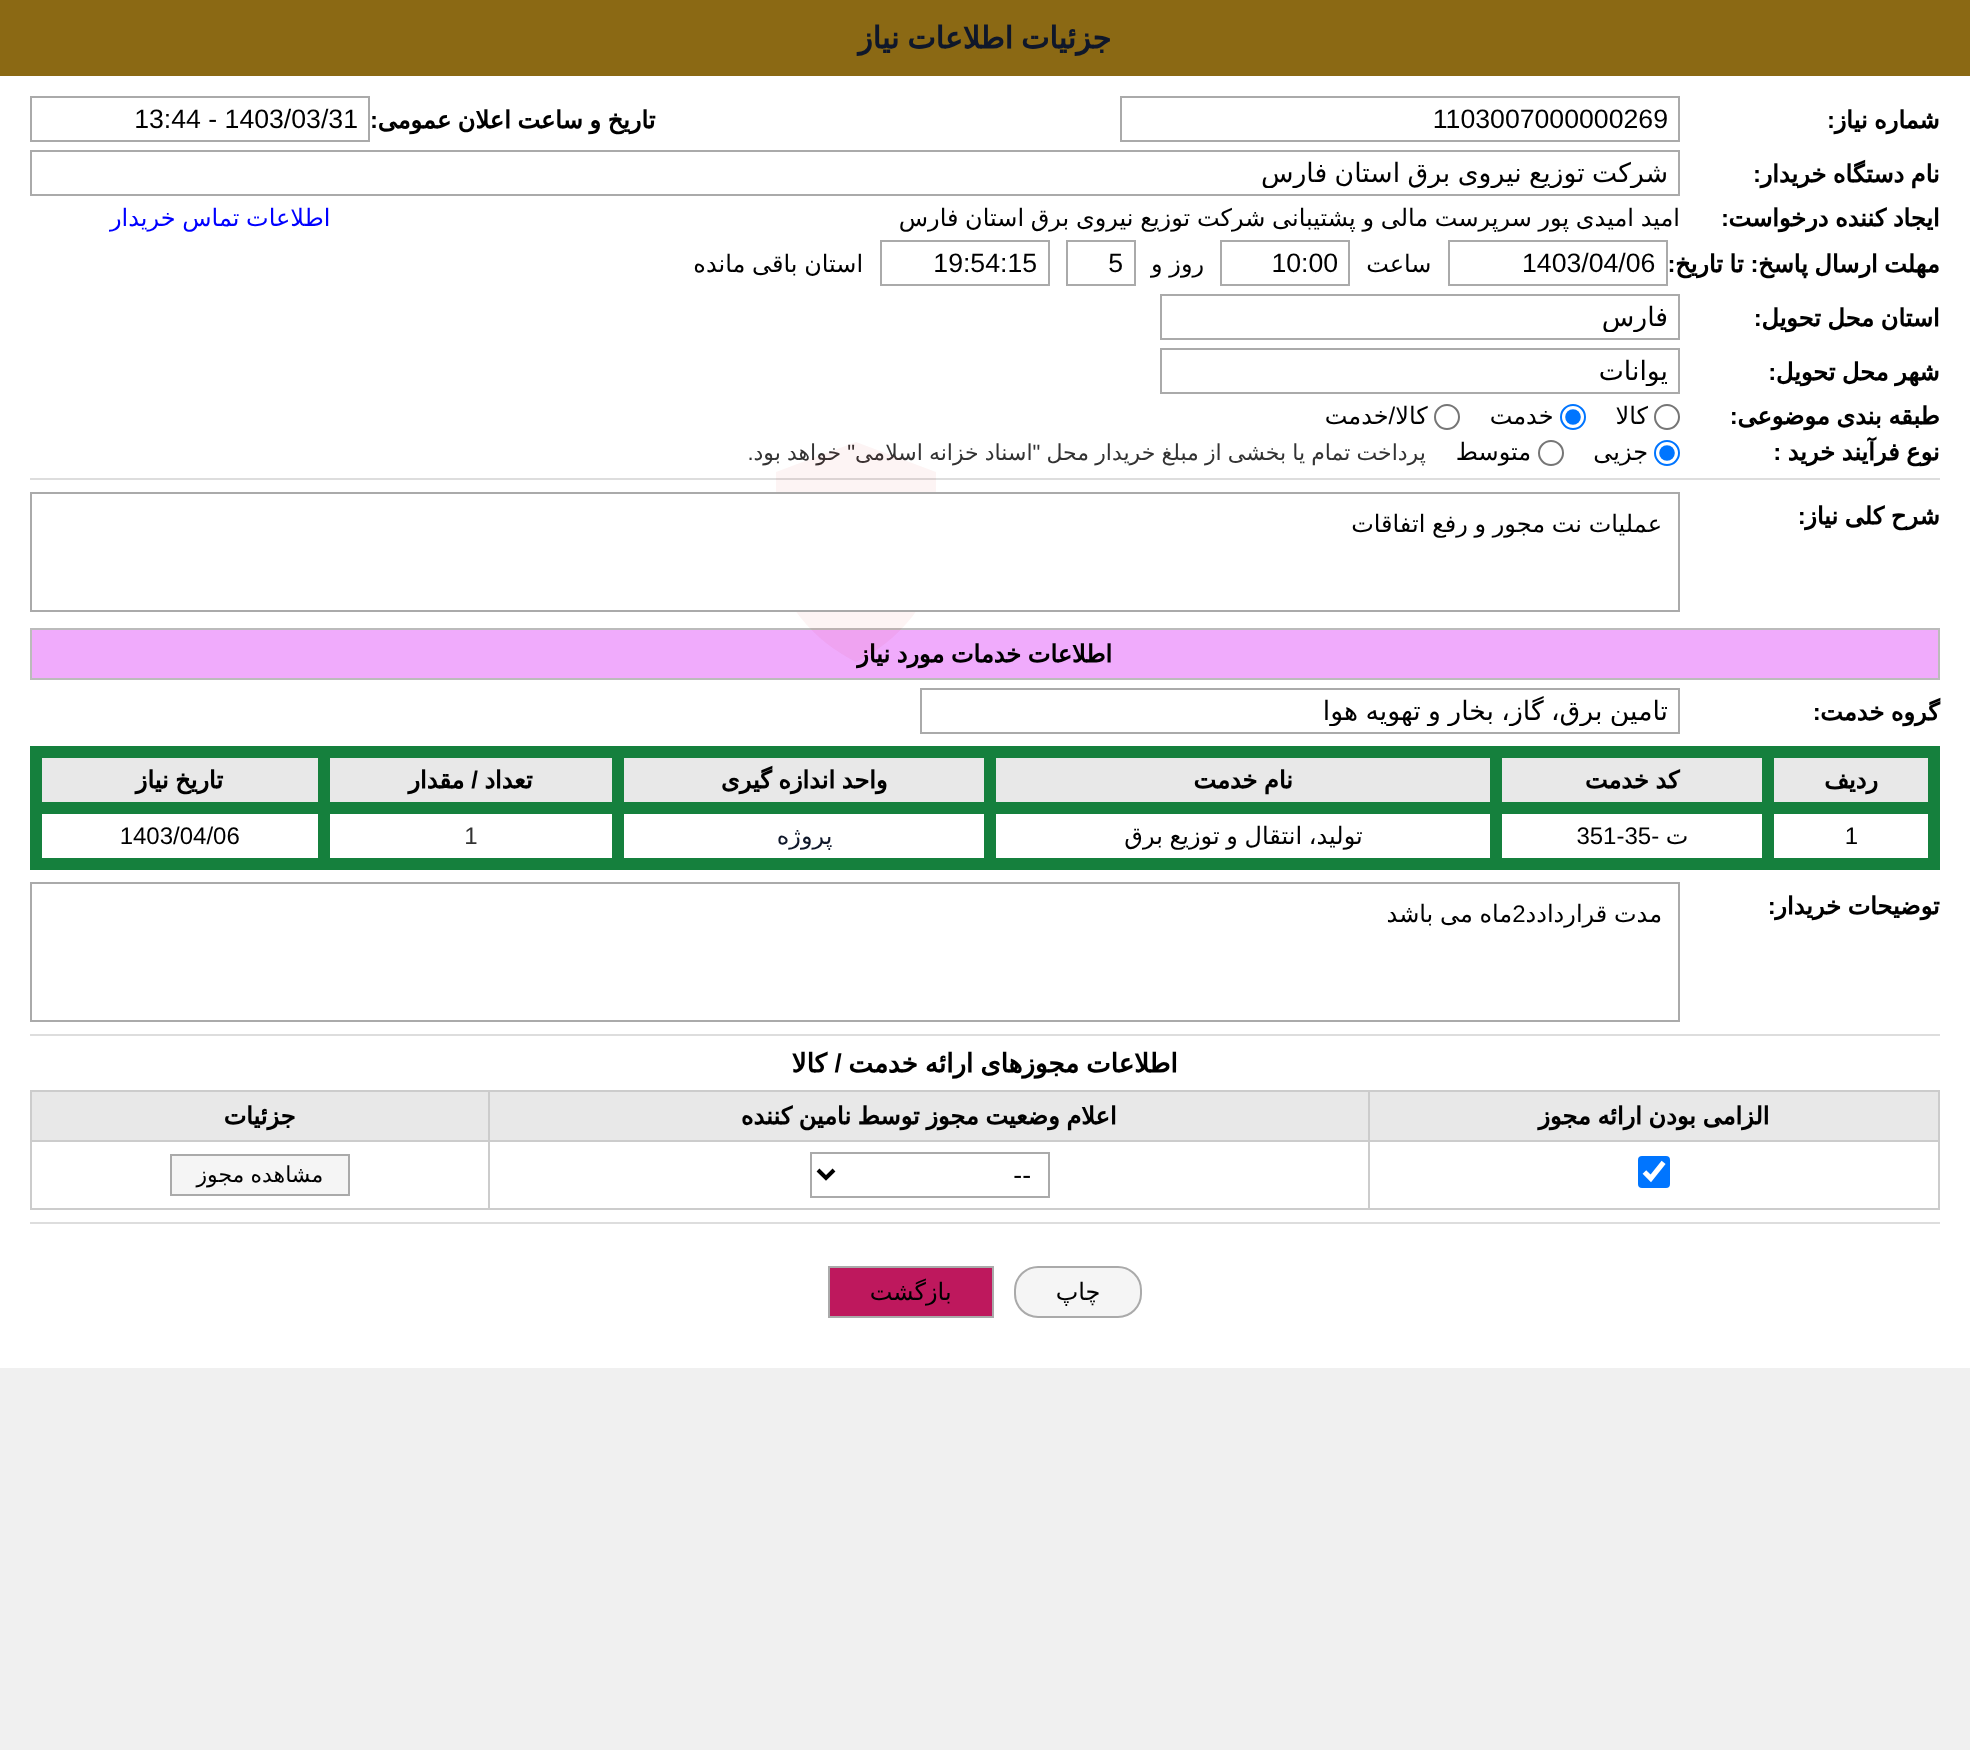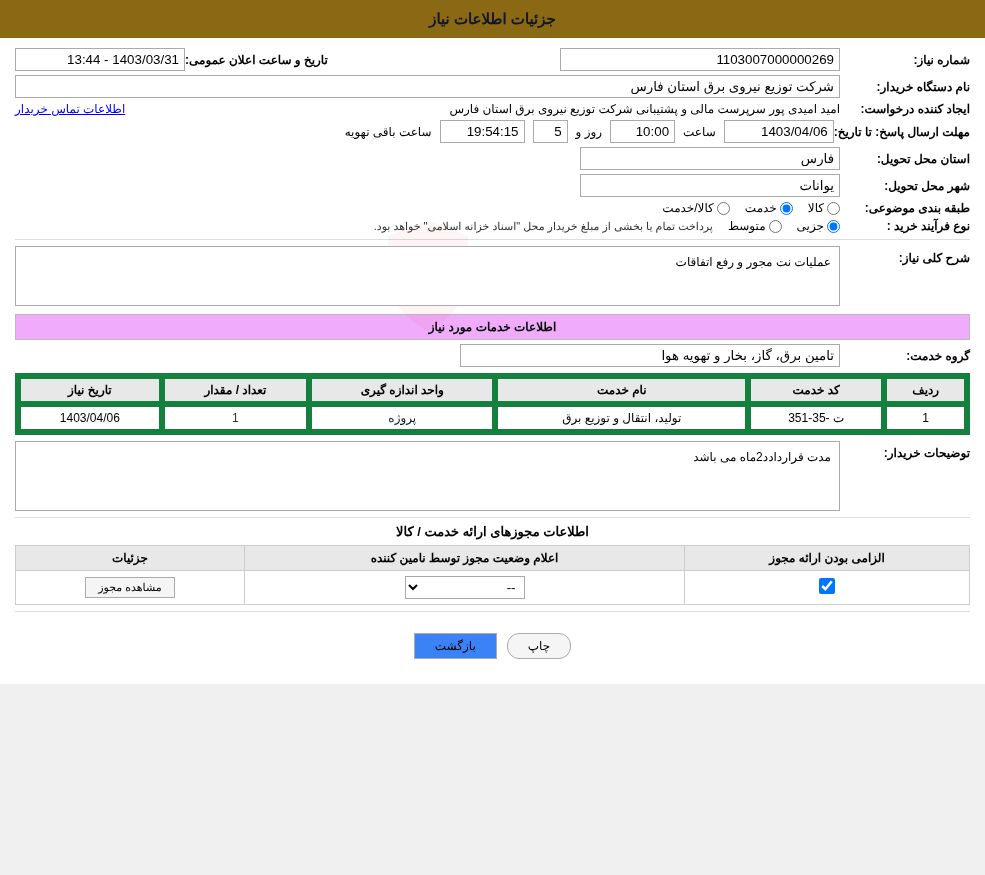--- a/index.html
+++ b/index.html
@@ -18,21 +18,21 @@
       background: #8B6914;
       color: #0f172a;
       text-align: center;
       padding: 10px;
       font-size: 15px;
       font-weight: bold;
     }
     .content-area {
       padding: 10px 15px;
     }
-    .blue-link { color: blue; text-decoration: underline; cursor: pointer; }
+    .blue-link { color: blue; cursor: pointer; margin-left: 40px; }
     .section-title {
       background: #f0abfc;
       padding: 5px 10px;
       font-weight: bold;
       text-align: center;
       margin: 8px 0 4px 0;
       border: 1px solid #bbb;
     }
     .textarea-container {
       border: 1px solid #aaa;
@@ -98,21 +98,21 @@
       cursor: pointer;
       background: #f5f5f5;
       font-family: Tahoma, Arial, sans-serif;
       font-size: 12px;
     }
     .btn-print {
       background: #f5f5f5;
       border-radius: 12px;
     }
     .btn-back {
-      background: #3b82f6;
+      background: #be185d;
     }
     .divider { border-top: 1px solid #ddd; margin: 6px 0; }
     .shaded-input {
       border: 1px solid #aaa;
       padding: 3px 5px;
       background: #fff;
       direction: rtl;
       text-align: right;
     }
     .notice-text {
@@ -212,21 +212,21 @@
 
     <div class="full-row">
       <span class="lbl">مهلت ارسال پاسخ: تا تاریخ:</span>
       <div class="val answer-deadline-row">
         <input class="shaded-input" style="width: 110px;" type="text" value="1403/04/06" readonly="">
         <span>ساعت</span>
         <input class="shaded-input" style="width: 65px;" type="text" value="10:00" readonly="">
         <span>روز و</span>
         <input class="shaded-input" style="width: 35px;" type="text" value="5" readonly="">
         <input class="shaded-input" style="width: 85px;" type="text" value="19:54:15" readonly="">
-        <span>ساعت باقی تهویه</span>
+        <span>استان باقی مانده</span>
       </div>
     </div>
 
     <div class="full-row">
       <span class="lbl">استان محل تحویل:</span>
       <div class="val">
         <input class="shaded-input" style="width: 260px;" type="text" value="فارس" readonly="">
       </div>
     </div>
 

